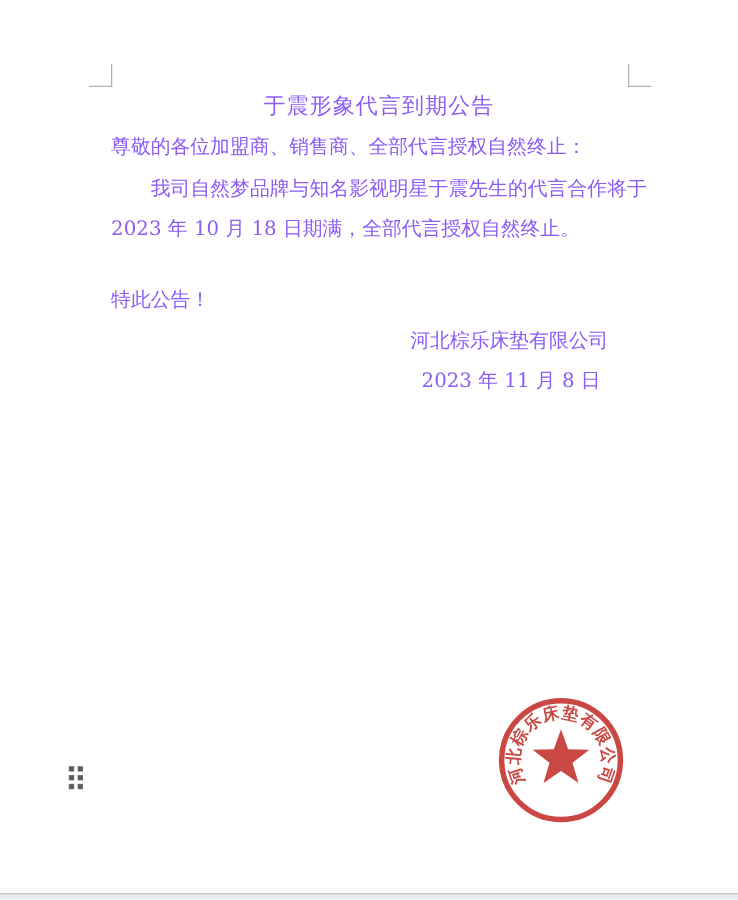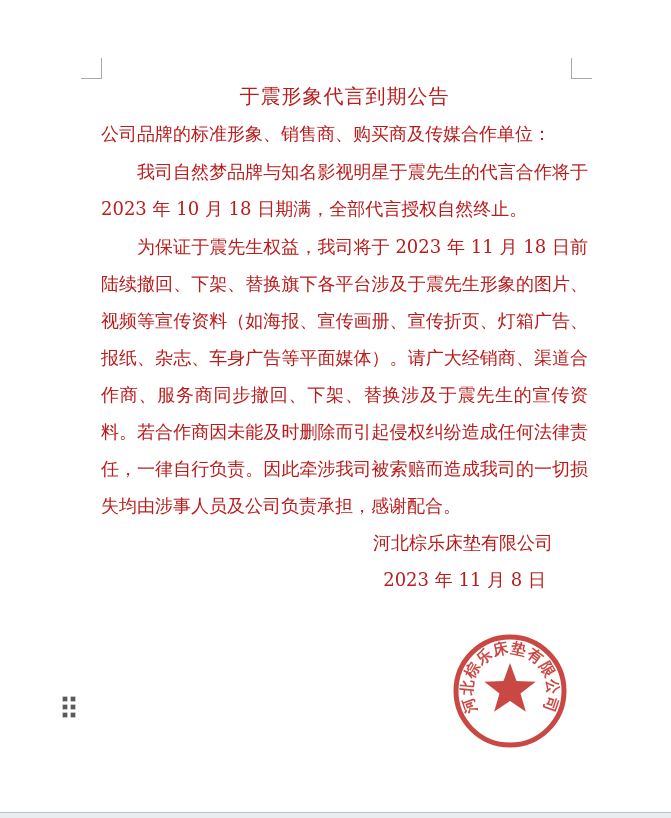--- a/index.html
+++ b/index.html
@@ -2,21 +2,21 @@
 <html><head>
 <meta charset="utf-8">
 <style>
   html,body{margin:0;padding:0;background:#ffffff;}
   .canvas{
     position:relative;
     width:671px;height:818px;
     background:#ffffff;
     overflow:hidden;
     font-family:"DejaVu Serif","Liberation Serif",serif;
-    color:#b91c1c;
+    color:#8b5cf6;
     text-decoration:underline;
   }
   
   .crop-mark{position:absolute;width:20px;height:20px;}
   .crop-mark.tl{left:81px;top:58px;border-right:1px solid #a9a9a9;border-bottom:1px solid #a9a9a9;}
   .crop-mark.tr{left:571px;top:58px;border-left:1px solid #a9a9a9;border-bottom:1px solid #a9a9a9;}
   
   .content{
     position:absolute;left:101px;top:77px;width:487px;
     font-size:18px;line-height:37px;
@@ -61,23 +61,23 @@
 </head>
 <body>
 
 <div class="canvas">
 
   <div class="crop-mark tl"></div>
   <div class="crop-mark tr"></div>
 
   <div class="content">
     <h1 class="doc-title">于震形象代言到期公告</h1>
-    <p class="salutation">公司品牌的标准形象、销售商、购买商及传媒合作单位：</p>
+    <p class="salutation">尊敬的各位加盟商、销售商、全部代言授权自然终止：</p>
     <p class="para">我司自然梦品牌与知名影视明星于震先生的代言合作将于 2023 年 10 月 18 日期满，全部代言授权自然终止。</p>
-    <p class="para">为保证于震先生权益，我司将于 2023 年 11 月 18 日前陆续撤回、下架、替换旗下各平台涉及于震先生形象的图片、视频等宣传资料（如海报、宣传画册、宣传折页、灯箱广告、报纸、杂志、车身广告等平面媒体）。请广大经销商、渠道合作商、服务商同步撤回、下架、替换涉及于震先生的宣传资料。若合作商因未能及时删除而引起侵权纠纷造成任何法律责任，一律自行负责。因此牵涉我司被索赔而造成我司的一切损失均由涉事人员及公司负责承担，感谢配合。</p>
+    <p class="closing">特此公告！</p>
     <p class="sig company">河北棕乐床垫有限公司</p>
     <p class="sig date">2023 年 11 月 8 日</p>
   </div>
 
   <div class="six-dots">
     <i></i>
       <i></i>
       <i></i>
       <i></i>
       <i></i>

